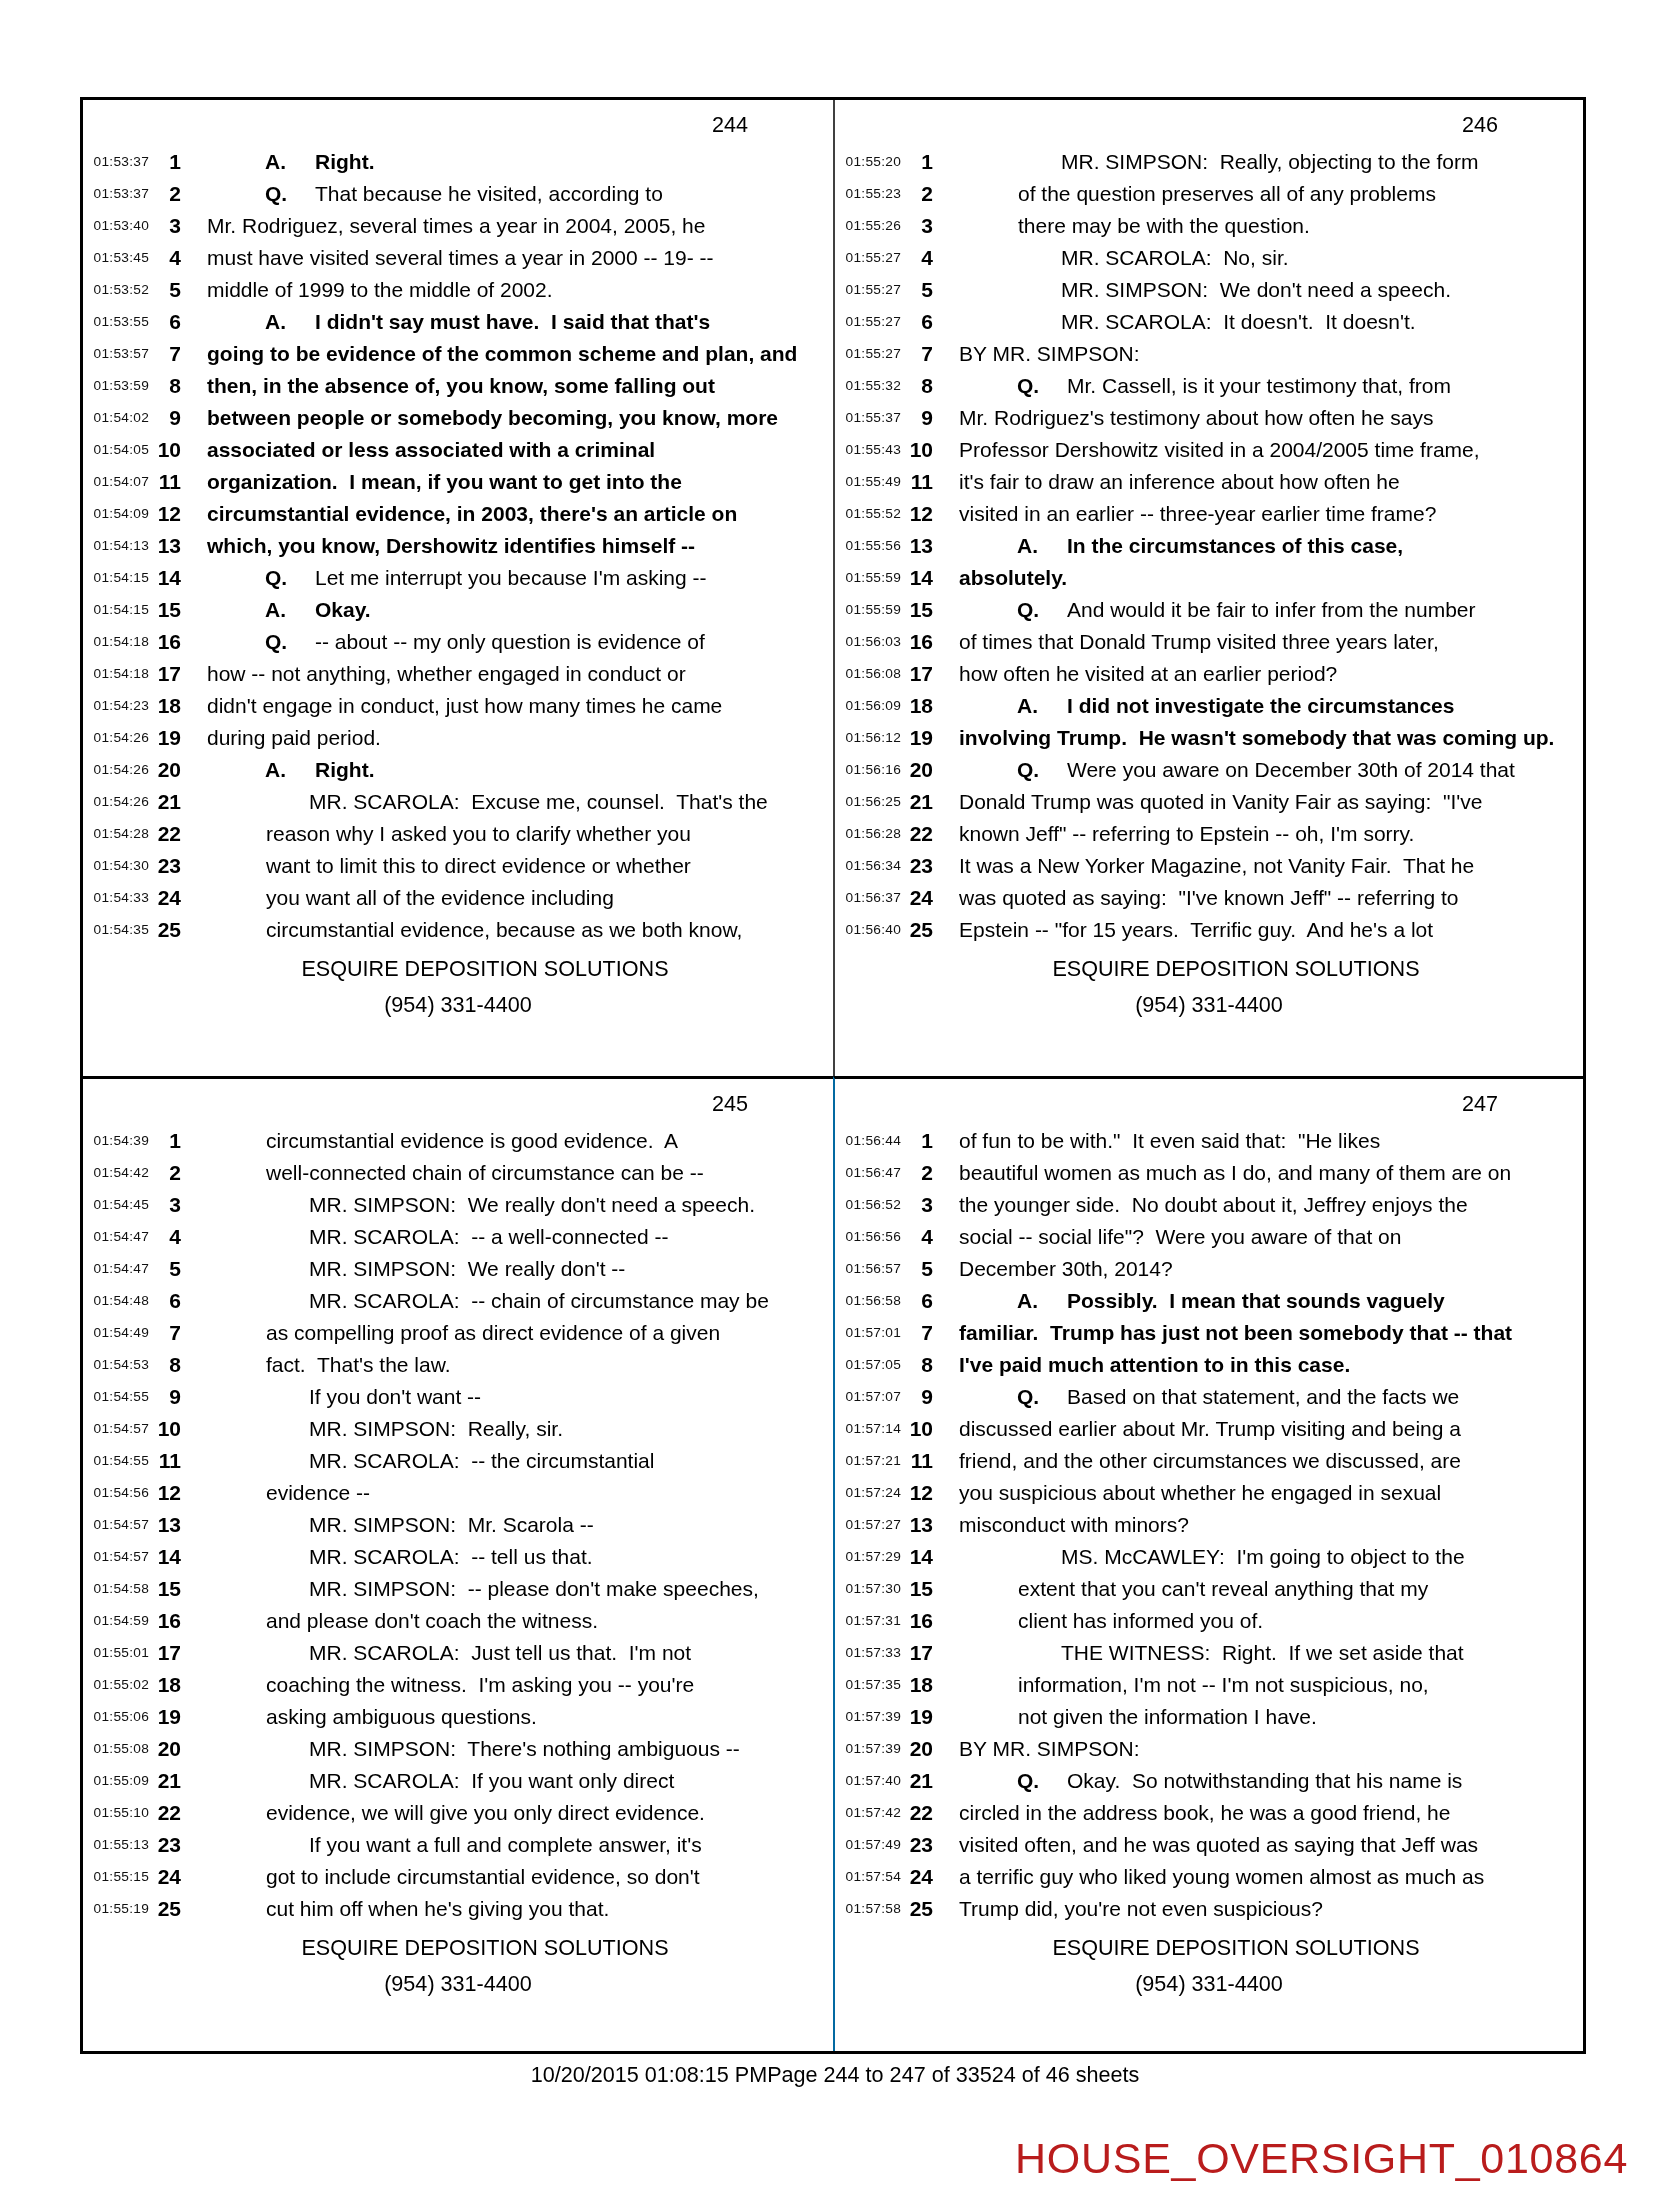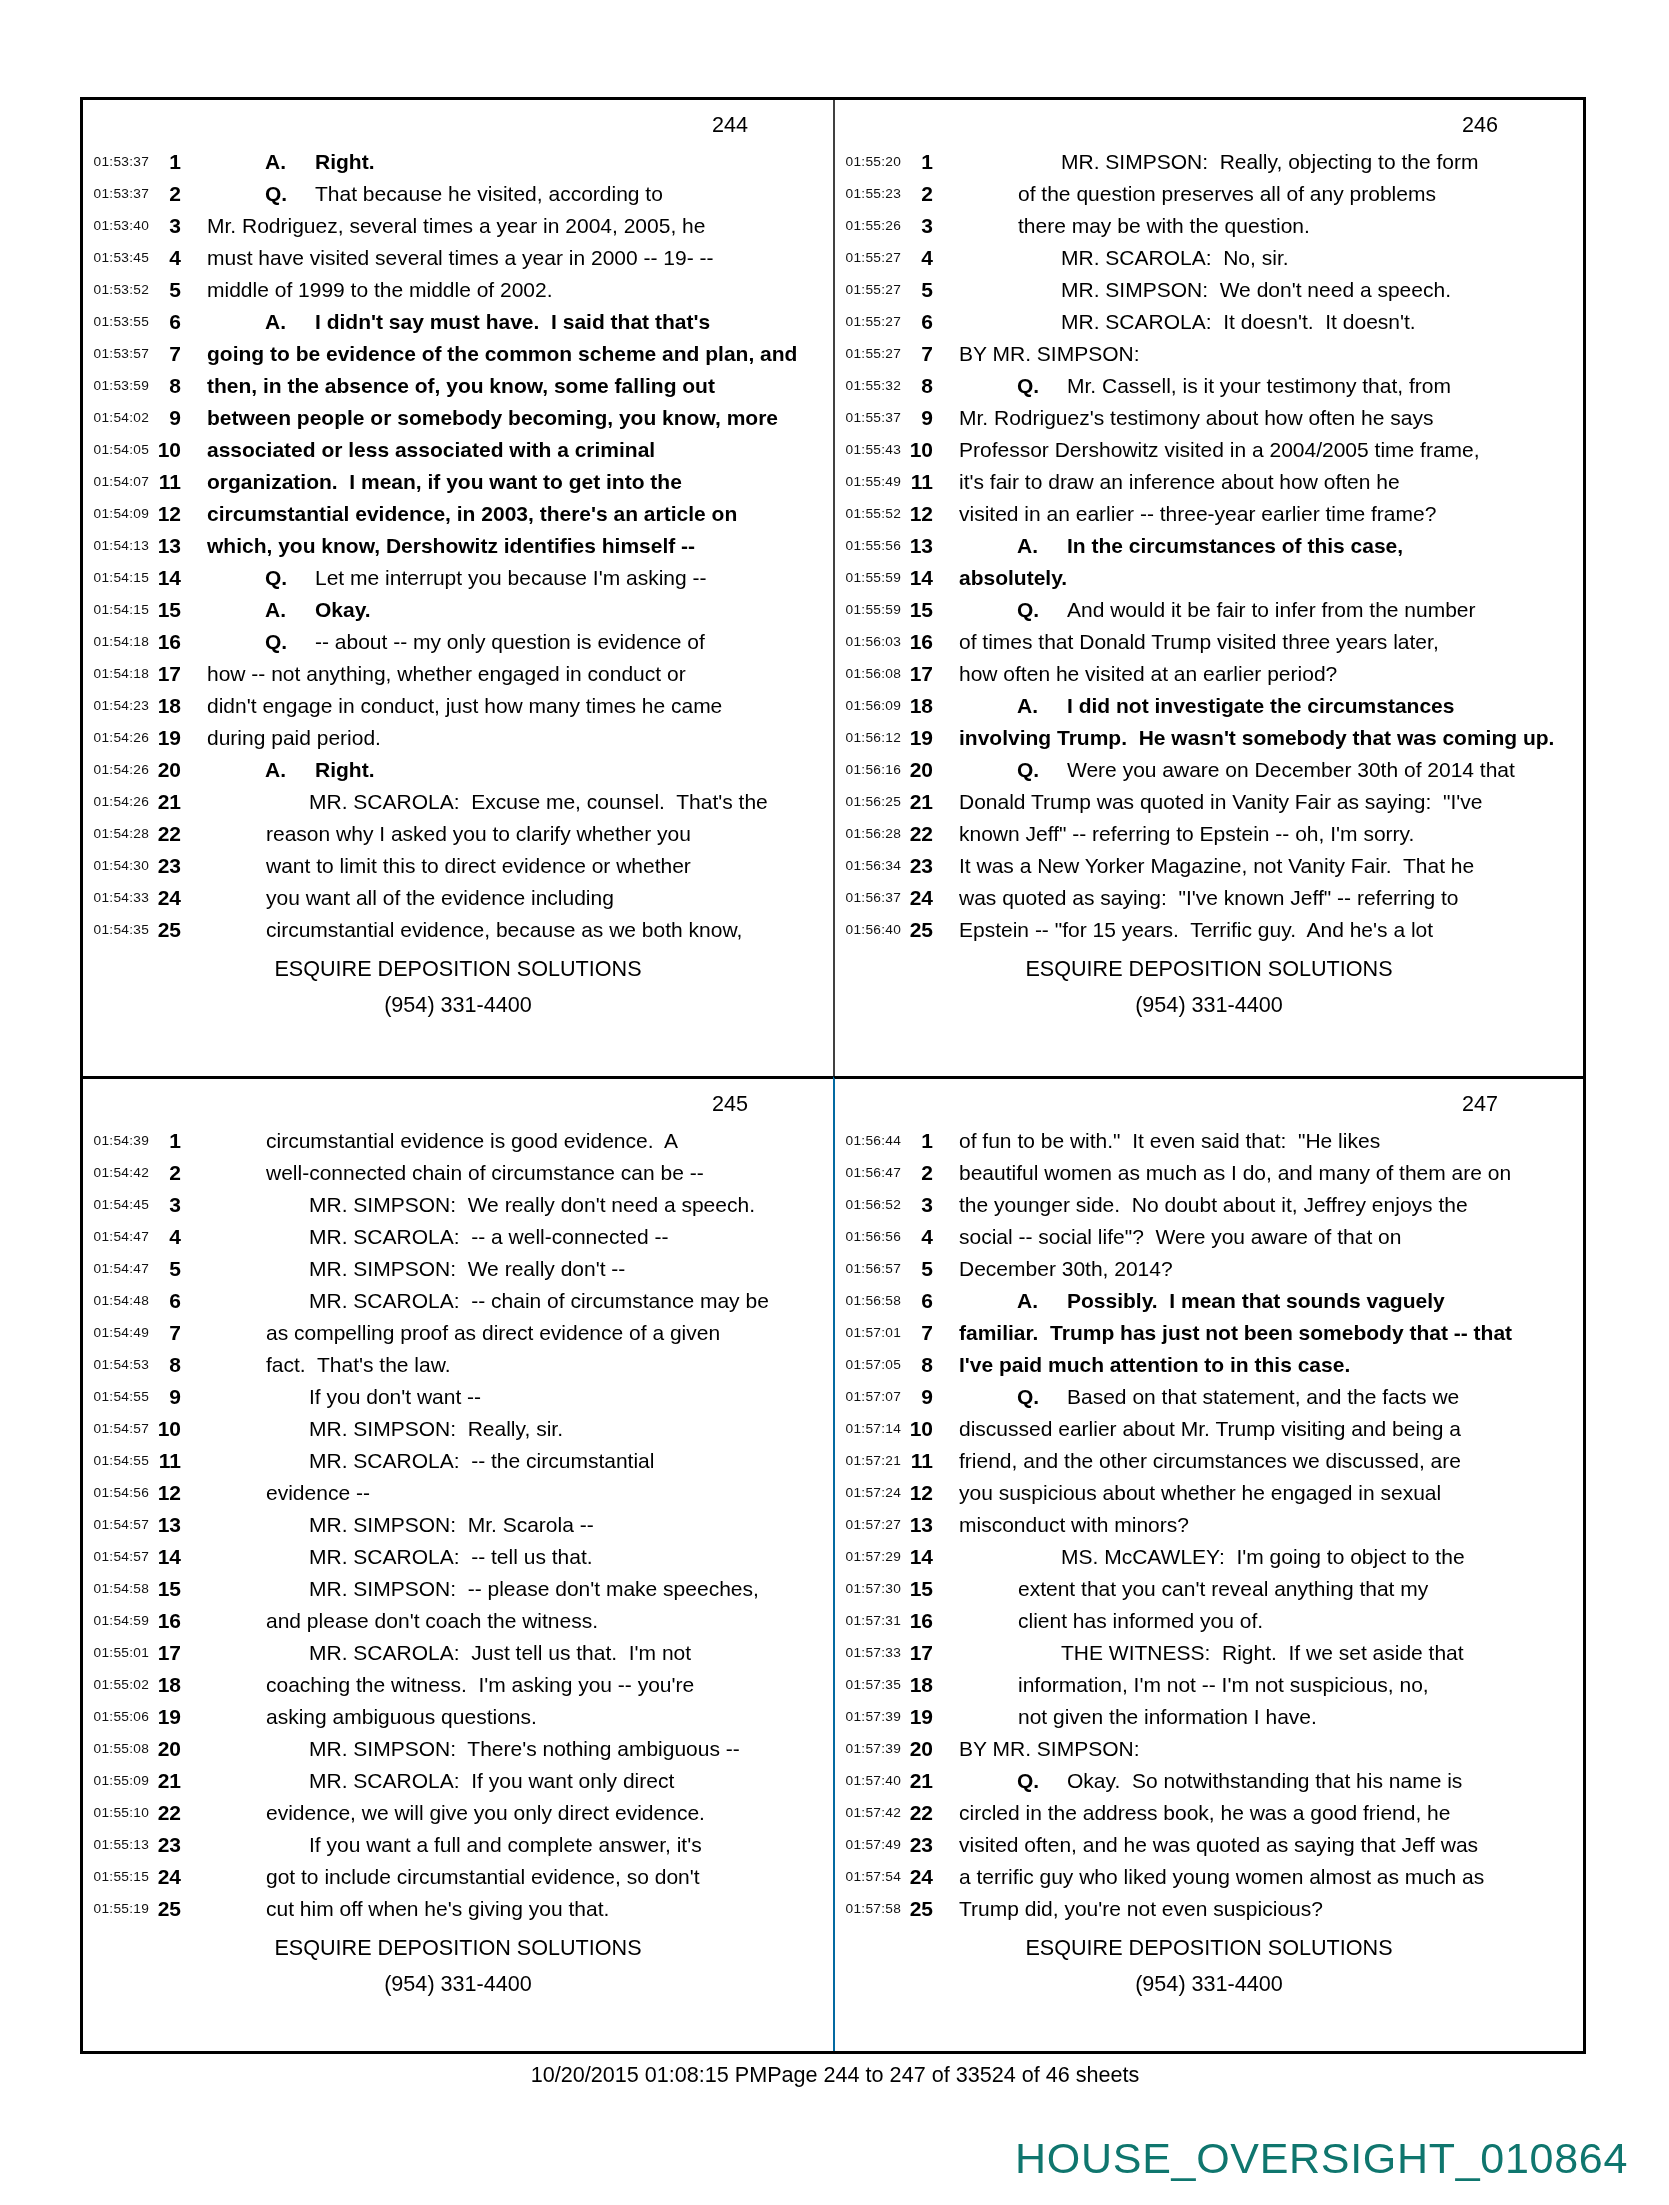--- a/index.html
+++ b/index.html
@@ -90,41 +90,41 @@
     font-weight: bold;
   }
   .vendor-name, .vendor-phone {
     position: absolute;
     left: 0;
     width: 100%;
     text-align: center;
     font-size: 21.6px;
     line-height: 26px;
   }
-  .vendor-name  { top: 856px; }
+  .vendor-name  { top: 856px; margin-left: 27px; }
   .vendor-phone { top: 892px; }
 
   .doc-footer {
     position: absolute;
     left: 73px;
     right: 72px;
     top: 2062px;
     display: flex;
     justify-content: center;
     font-size: 21.6px;
     line-height: 26px;
   }
   .watermark {
     position: absolute;
     right: 41px;
     top: 2135px;
     font-size: 43px;
     line-height: 46px;
     letter-spacing: 0.7px;
-    color: #0f766e;
+    color: #b91c1c;
   }
 </style>
 </head>
 <body>
 
 <div class="sheet">
 
   <div class="grid-box">
 
     <section class="page page-tl">

